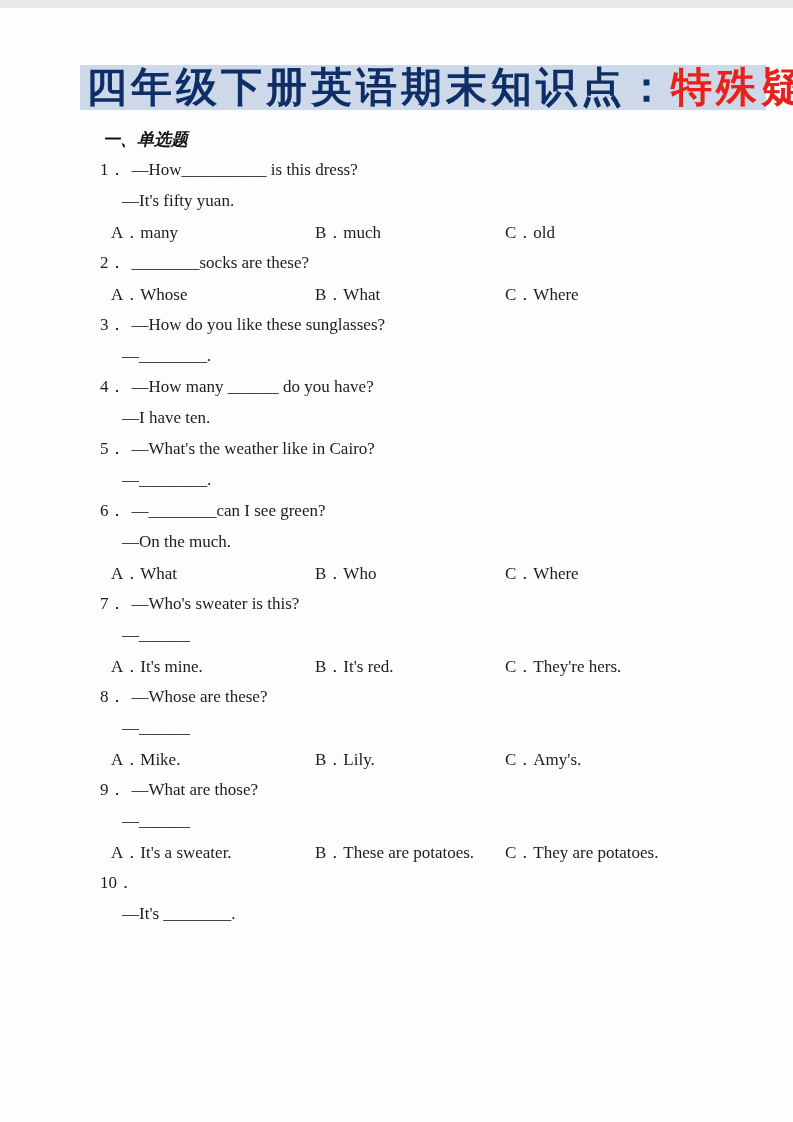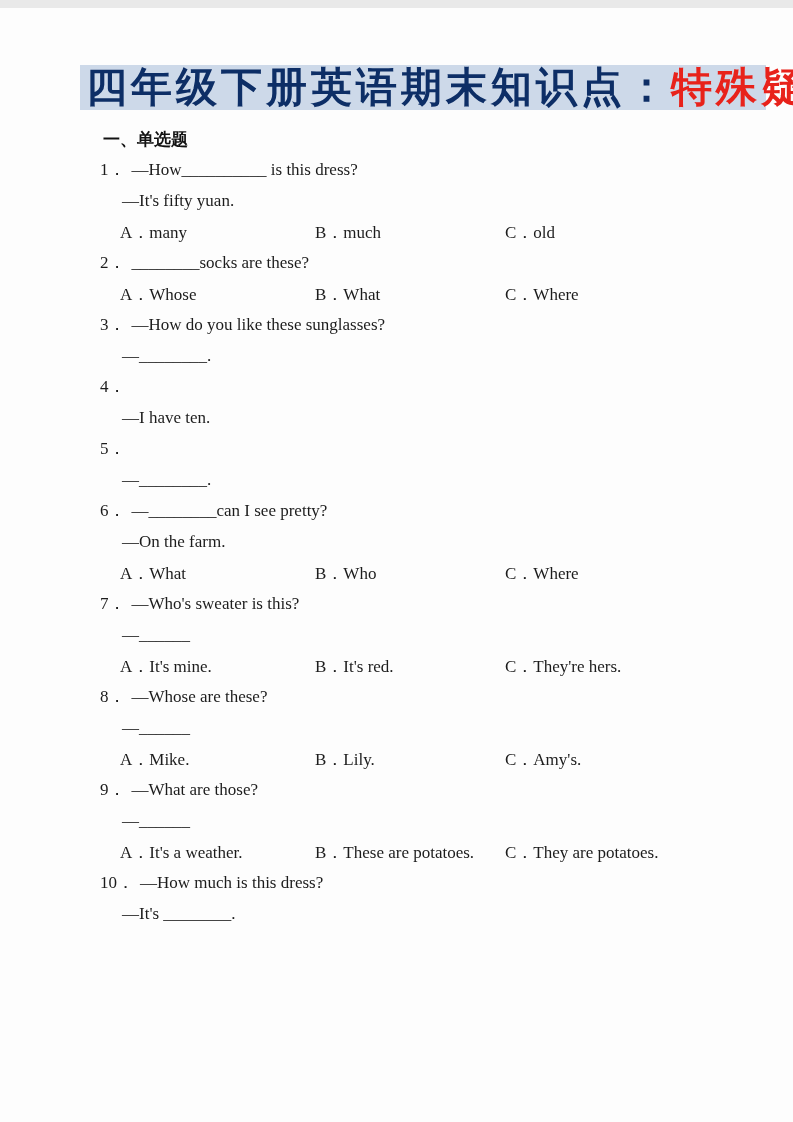--- a/index.html
+++ b/index.html
@@ -39,20 +39,21 @@
     color: #e8221b;
   }
   .section-heading {
     position: absolute;
     left: 103px;
     top: 120px;
     font-family: "Liberation Sans", sans-serif;
     font-weight: 700;
     font-size: 17px;
     color: #111;
+    font-style: italic;
   }
   .questions {
     position: absolute;
     left: 100px;
     top: 146px;
     width: 670px;
     font-size: 17px;
   }
   .row {
     height: 31px;
@@ -70,21 +71,21 @@
   }
   .indent {
     padding-left: 22px;
   }
   .opt {
     position: absolute;
     top: 50%;
     transform: translateY(-50%);
     white-space: pre;
   }
-  .opt.a { left: 20px; }
+  .opt.a { left: 11px; }
   .opt.b { left: 215px; }
   .opt.c { left: 405px; }
 </style>
 </head>
 <body>
 
 <div class="page" style="background: rgb(253, 253, 253);">
 
   <div class="title-band" style="background: rgb(205, 217, 233); color: rgb(13, 46, 102);">
     <span>四年级下册英语期末知识点：</span>
@@ -101,46 +102,46 @@
       </div>
       <div class="q-block">
         <div class="row"><span class="qnum">2．</span><span class="qtext">________socks are these?</span></div>
         <div class="row opts"><span class="opt a"><span class="opt-label">A．</span><span class="opt-text">Whose</span></span><span class="opt b"><span class="opt-label">B．</span><span class="opt-text">What</span></span><span class="opt c"><span class="opt-label">C．</span><span class="opt-text">Where</span></span></div>
       </div>
       <div class="q-block">
         <div class="row"><span class="qnum">3．</span><span class="qtext">—How do you like these sunglasses?</span></div>
         <div class="row indent">—________.</div>
       </div>
       <div class="q-block">
-        <div class="row"><span class="qnum">4．</span></div>
+        <div class="row"><span class="qnum">4．</span><span class="qtext">—How many ______ do you have?</span></div>
         <div class="row indent">—I have ten.</div>
       </div>
       <div class="q-block">
-        <div class="row"><span class="qnum">5．</span></div>
+        <div class="row"><span class="qnum">5．</span><span class="qtext">—What's the weather like in Cairo?</span></div>
         <div class="row indent">—________.</div>
       </div>
       <div class="q-block">
-        <div class="row"><span class="qnum">6．</span><span class="qtext">—________can I see pretty?</span></div>
-        <div class="row indent">—On the farm.</div>
+        <div class="row"><span class="qnum">6．</span><span class="qtext">—________can I see green?</span></div>
+        <div class="row indent">—On the much.</div>
         <div class="row opts"><span class="opt a"><span class="opt-label">A．</span><span class="opt-text">What</span></span><span class="opt b"><span class="opt-label">B．</span><span class="opt-text">Who</span></span><span class="opt c"><span class="opt-label">C．</span><span class="opt-text">Where</span></span></div>
       </div>
       <div class="q-block">
         <div class="row"><span class="qnum">7．</span><span class="qtext">—Who's sweater is this?</span></div>
         <div class="row indent">—______</div>
         <div class="row opts"><span class="opt a"><span class="opt-label">A．</span><span class="opt-text">It's mine.</span></span><span class="opt b"><span class="opt-label">B．</span><span class="opt-text">It's red.</span></span><span class="opt c"><span class="opt-label">C．</span><span class="opt-text">They're hers.</span></span></div>
       </div>
       <div class="q-block">
         <div class="row"><span class="qnum">8．</span><span class="qtext">—Whose are these?</span></div>
         <div class="row indent">—______</div>
         <div class="row opts"><span class="opt a"><span class="opt-label">A．</span><span class="opt-text">Mike.</span></span><span class="opt b"><span class="opt-label">B．</span><span class="opt-text">Lily.</span></span><span class="opt c"><span class="opt-label">C．</span><span class="opt-text">Amy's.</span></span></div>
       </div>
       <div class="q-block">
         <div class="row"><span class="qnum">9．</span><span class="qtext">—What are those?</span></div>
         <div class="row indent">—______</div>
-        <div class="row opts"><span class="opt a"><span class="opt-label">A．</span><span class="opt-text">It's a weather.</span></span><span class="opt b"><span class="opt-label">B．</span><span class="opt-text">These are potatoes.</span></span><span class="opt c"><span class="opt-label">C．</span><span class="opt-text">They are potatoes.</span></span></div>
+        <div class="row opts"><span class="opt a"><span class="opt-label">A．</span><span class="opt-text">It's a sweater.</span></span><span class="opt b"><span class="opt-label">B．</span><span class="opt-text">These are potatoes.</span></span><span class="opt c"><span class="opt-label">C．</span><span class="opt-text">They are potatoes.</span></span></div>
       </div>
       <div class="q-block">
-        <div class="row"><span class="qnum">10．</span><span class="qtext">—How much is this dress?</span></div>
+        <div class="row"><span class="qnum">10．</span></div>
         <div class="row indent">—It's ________.</div>
       </div>
     </div>
 
 </div>
 
 </body></html>

